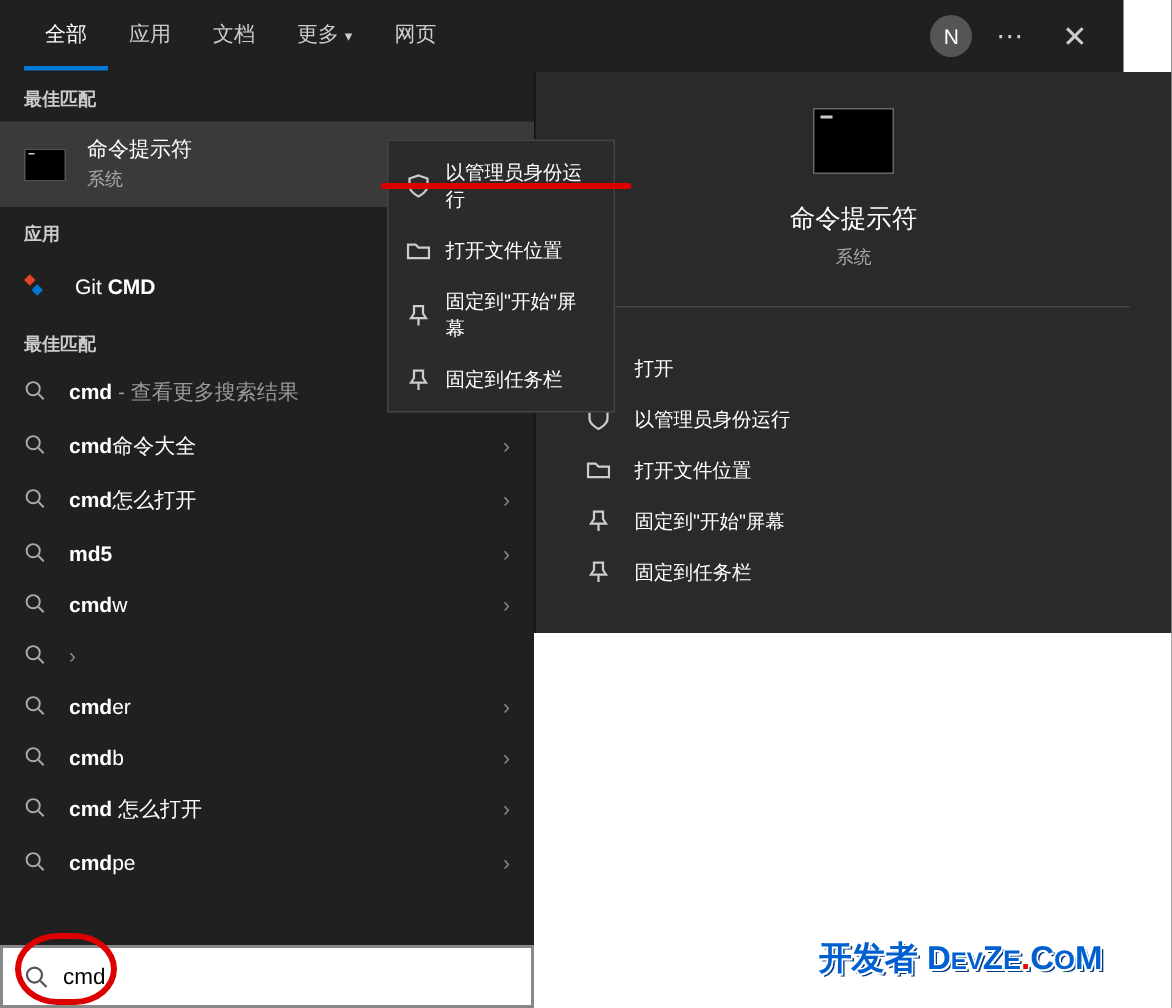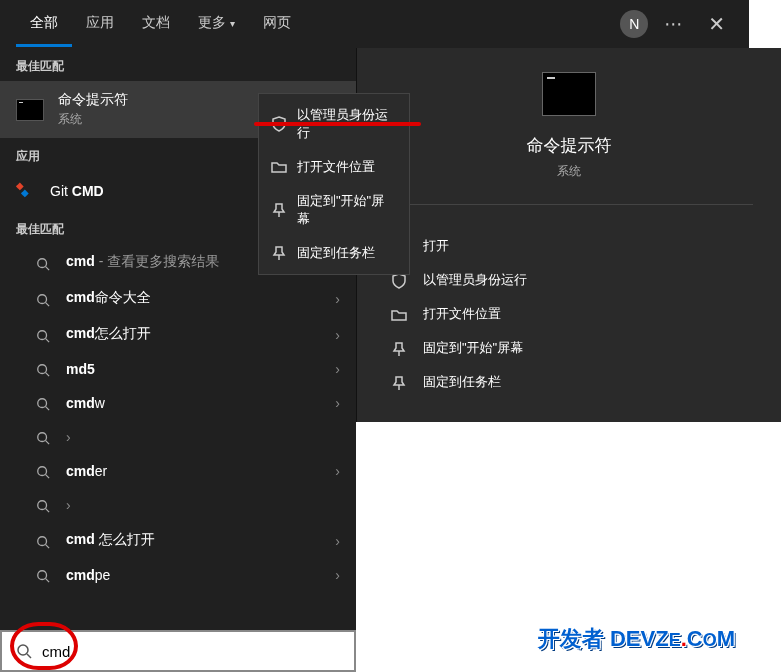--- a/index.html
+++ b/index.html
@@ -25,21 +25,21 @@
     .best-match-text .title { color: #fff; font-size: 14px; }
     .best-match-text .sub { color: #aaa; font-size: 12px; margin-top: 2px; }
     
     .app-row { display: flex; align-items: center; padding: 10px 16px; cursor: pointer; }
     .gitcmd-icon { width: 20px; height: 20px; margin-right: 14px; position: relative; }
     .gitcmd-icon::before { content: "◆"; position: absolute; color: #e24329; font-size: 10px; top: -1px; left: 0; }
     .gitcmd-icon::after { content: "◆"; position: absolute; color: #0078d4; font-size: 10px; top: 6px; left: 5px; }
     .app-row .label { color: #fff; font-size: 14px; }
     .app-row .label .bold { font-weight: bold; }
     
-    .web-row { display: flex; align-items: flex-end; padding: 9px 16px; cursor: pointer; margin-left: 20px; }
+    .web-row { display: flex; align-items: flex-start; padding: 9px 16px; cursor: pointer; }
     .search-icon { width: 14px; height: 14px; margin-right: 16px; flex-shrink: 0; }
     .search-icon svg { width: 100%; height: 100%; }
     .web-row .label { color: #fff; font-size: 14px; flex: 1; }
     .web-row .label .dim { color: #999; }
     .web-row .label .bold { font-weight: bold; }
     .web-row .chev { color: #888; font-size: 14px; }
     
     
     .context-menu { position: absolute; top: 93px; left: 258px; width: 152px; background: #2b2b2b; border: 1px solid #444; z-index: 10; padding: 4px 0; }
     .cm-item { display: flex; align-items: center; padding: 8px 12px; cursor: pointer; font-size: 13px; color: #fff; }
@@ -50,21 +50,21 @@
     
     
     .right-col { position: absolute; top: 48px; left: 356px; width: 425px; height: 374px; background: #2a2a2a; border-left: 1px solid #111; }
     .preview-top { text-align: center; padding-top: 24px; }
     .preview-icon { width: 54px; height: 44px; background: #000; border: 1px solid #666; margin: 0 auto 18px; position: relative; }
     .preview-icon::before { content: ""; position: absolute; top: 4px; left: 4px; width: 8px; height: 2px; background: #ccc; }
     .preview-title { color: #fff; font-size: 17px; margin-bottom: 6px; }
     .preview-sub { color: #aaa; font-size: 12px; }
     .preview-actions { padding: 18px 28px; }
     .preview-divider { height: 1px; background: #444; margin: 0 28px 6px; }
-    .pa-item { display: flex; align-items: flex-end; padding: 8px 6px; cursor: pointer; color: #fff; font-size: 13px; }
+    .pa-item { display: flex; align-items: flex-start; padding: 8px 6px; cursor: pointer; color: #fff; font-size: 13px; }
     .pa-icon { width: 16px; height: 16px; margin-right: 16px; }
     
     
     .bottom-white { position: absolute; top: 422px; left: 356px; width: 425px; height: 250px; background: #fff; }
     
     
     .search-bar { position: absolute; bottom: 0; left: 0; width: 356px; height: 42px; background: #fff; display: flex; align-items: center; padding: 0 14px; border: 2px solid #888; }
     .search-bar .sicon { width: 16px; height: 16px; margin-right: 10px; }
     .search-bar input { border: none; outline: none; font-size: 15px; flex: 1; background: transparent; color: #000; }
     
@@ -183,20 +183,21 @@
     <span class="label"><span class="bold">cmd</span><span class="">er</span></span>
     <span class="chev">›</span>
   </div>
         <div class="web-row">
     <span class="search-icon">
       <svg viewBox="0 0 16 16">
               <circle cx="7" cy="7" r="5" stroke="#aaa" stroke-width="1.5" fill="none"></circle>
               <line x1="11" y1="11" x2="15" y2="15" stroke="#aaa" stroke-width="1.5"></line>
             </svg>
     </span>
+    <span class="label"><span class="bold">cmd</span><span class="">b</span></span>
     <span class="chev">›</span>
   </div>
         <div class="web-row">
     <span class="search-icon">
       <svg viewBox="0 0 16 16">
               <circle cx="7" cy="7" r="5" stroke="#aaa" stroke-width="1.5" fill="none"></circle>
               <line x1="11" y1="11" x2="15" y2="15" stroke="#aaa" stroke-width="1.5"></line>
             </svg>
     </span>
     <span class="label"><span class="bold">cmd</span><span class=""> 怎么打开</span></span>
@@ -290,14 +291,14 @@
     <span class="sicon">
       <svg viewBox="0 0 16 16">
           <circle cx="7" cy="7" r="5" stroke="#555" stroke-width="1.5" fill="none"></circle>
           <line x1="11" y1="11" x2="15" y2="15" stroke="#555" stroke-width="1.5"></line>
         </svg>
     </span>
     <input type="text" value="cmd" style="">
   </div>
   <div class="red-circle"></div>
 
-  <div class="watermark">开发者 D<span style="font-size:22px;">EV</span>Z<span style="font-size:18px;">E</span><span class="dot">.</span>C<span style="font-size:18px;">O</span>M</div>
+  <div class="watermark">开发者 D<span style="font-size:16px;">EV</span>Z<span style="font-size:18px;">E</span><span class="dot">.</span>C<span style="font-size:18px;">O</span>M</div>
 </div>
 
 </body></html>

